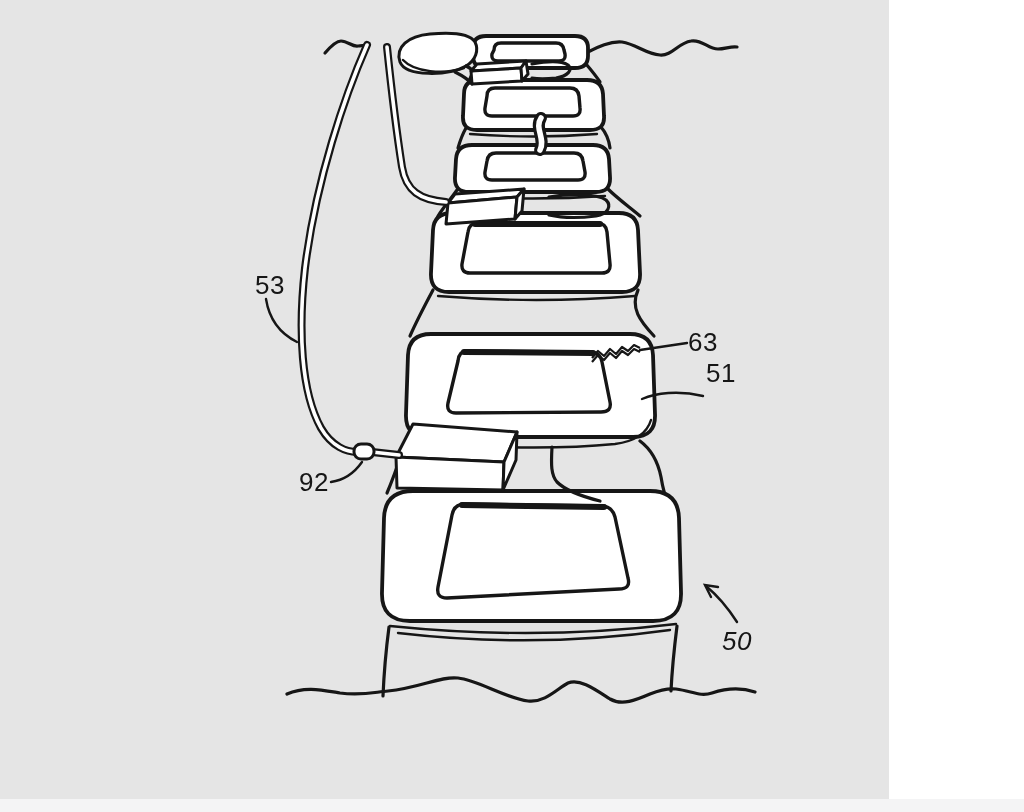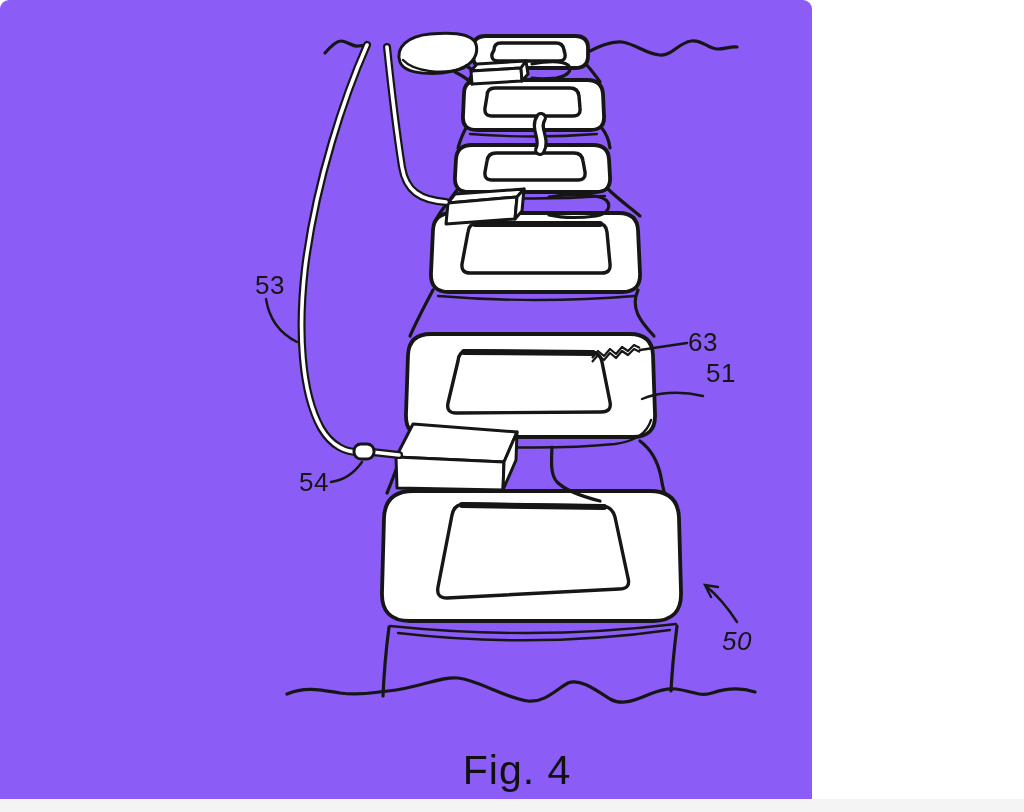--- a/index.html
+++ b/index.html
@@ -4,23 +4,22 @@
 <style>
   html, body {
     margin: 0; padding: 0;
     width: 1024px; height: 812px;
     background: #ffffff;
     overflow: hidden;
     font-family: "Liberation Sans", sans-serif;
   }
   .page {
     position: relative;
-    width: 812px; height: 812px;
-    background: #8b5cf6;
-    border-radius: 9px;
+    width: 889px; height: 812px;
+    background: #e5e5e5;
   }
   svg.drawing {
     position: absolute; left: 0; top: 0;
     width: 1024px; height: 812px;
     display: block;
   }
   .ref-label {
     position: absolute;
     transform: translate(-50%, -50%);
     font-size: 26px;
@@ -167,21 +166,20 @@
       <path class="leader" d="M 687,343 L 640,350"></path>
       <path class="leader" d="M 703,396 C 678,390 656,393 642,399"></path>
       <path class="leader" d="M 737,622 C 728,608 718,596 706,586"></path>
       <path class="leader" d="M 718,587 L 705,585 L 711,597"></path>
     </g>
 
     <path class="ln" d="M 287,694 C 305,686 322,690 340,693 C 362,696 375,692 388,691 C 420,688 440,676 458,678 C 478,680 505,698 528,701 C 545,703 558,688 568,683 C 580,678 596,690 610,699 C 622,706 636,700 650,694 C 660,690 668,688 676,689 C 692,691 700,697 712,693 C 724,689 740,687 755,692"></path>
   </svg>
 
   <div class="ref-label" style="left:270px; top:285px;">53</div>
-  <div class="ref-label" style="left:314px; top:482px;">54</div>
+  <div class="ref-label" style="left:314px; top:482px;">92</div>
   <div class="ref-label" style="left:703px; top:342px;">63</div>
   <div class="ref-label" style="left:721px; top:373px;">51</div>
   <div class="ref-label" style="left:737px; top:641px;font-style:italic;">50</div>
 
-  <div class="caption">Fig. 4</div>
 
   <div class="footer-strip"></div>
 </div>
 
 </body></html>

